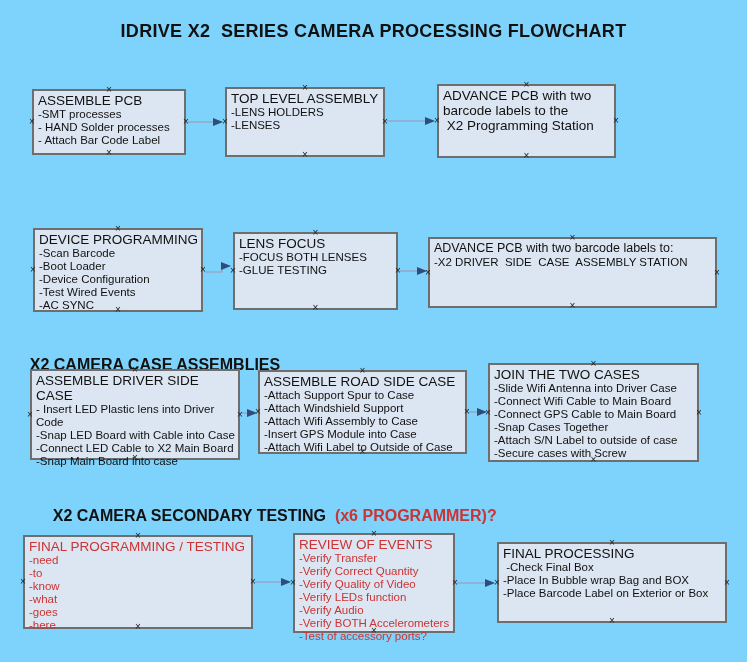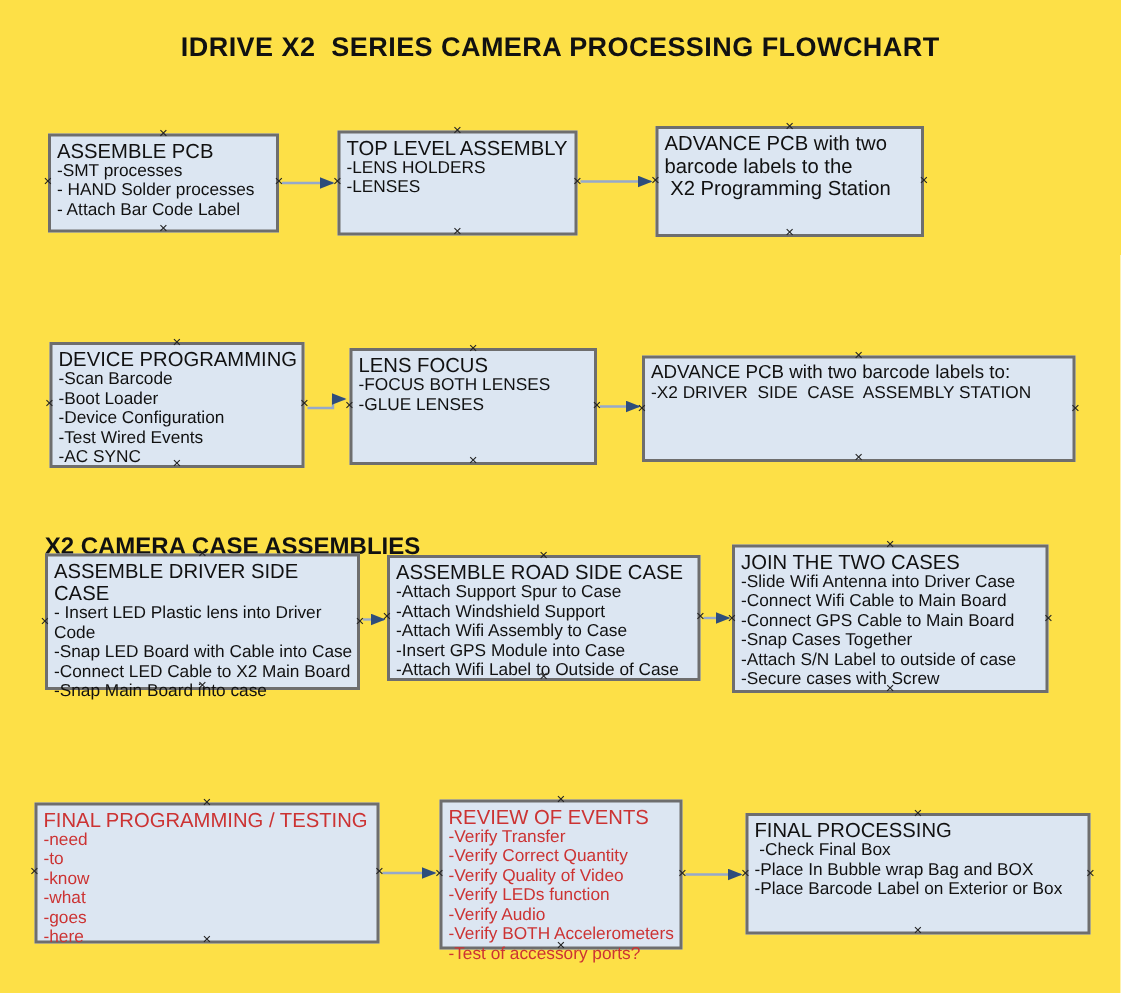--- a/index.html
+++ b/index.html
@@ -1,17 +1,17 @@
 <!DOCTYPE html>
 <html style="--box-fill: #dce6f2; --box-border: #6e6e6e; --conn-line: #96a9cb; --red: #cc3333;"><head>
 <meta charset="utf-8">
 <style>
   html,body { margin:0; padding:0; background:#ffffff; }
   #canvas {
-    position:relative; width:747px; height:662px; background:#fde047;
+    position:relative; width:747px; height:662px; background:#7dd3fc;
     font-family:"Liberation Sans", sans-serif; color:#111; overflow:hidden;
   }
   .chart-title {
     position:absolute; top:21px; left:0; width:100%; text-align:center;
     font-size:18px; font-weight:bold; letter-spacing:0.3px; white-space:pre;
   }
   .section-heading {
     position:absolute; font-size:16px; font-weight:bold; white-space:pre;
   }
   .section-heading .red-part { color:var(--red); }
@@ -39,20 +39,23 @@
 </style>
 </head>
 <body>
 
 <div id="canvas">
 
   <div class="chart-title">IDRIVE X2  SERIES CAMERA PROCESSING FLOWCHART</div>
 
   <div class="section-heading" style="left:12px; top:338px;">
     <span>X2 CAMERA CASE ASSEMBLIES</span><span class="red-part"></span>
+  </div>
+  <div class="section-heading" style="left:35px; top:489px;">
+    <span>X2 CAMERA SECONDARY TESTING</span><span class="red-part">  (x6 PROGRAMMER)?</span>
   </div>
 
   <svg class="connectors" width="747" height="662">
     <defs>
       <marker id="arrow" markerWidth="10" markerHeight="8" refX="9" refY="4" orient="auto" markerUnits="userSpaceOnUse">
         <path d="M0,0 L10,4 L0,8 Z" fill="#2e4d7b"></path>
       </marker>
     </defs>
     <polyline class="connector" points="188,122 222,122" marker-end="url(#arrow)"></polyline>
     <polyline class="connector" points="387,121 434,121" marker-end="url(#arrow)"></polyline>
@@ -109,21 +112,21 @@
       </div>
   <span class="cp cp-top">×</span>
       <span class="cp cp-bottom">×</span>
       <span class="cp cp-left">×</span>
       <span class="cp cp-right">×</span>
     </div>
   <div class="box" style="left:233px; top:232px; width:165px; height:78px;">
     <div class="box-title">LENS FOCUS</div>
     <div class="box-items">
         <div class="box-item">-FOCUS BOTH LENSES</div>
-        <div class="box-item">-GLUE LENSES</div>
+        <div class="box-item">-GLUE TESTING</div>
       </div>
   <span class="cp cp-top">×</span>
       <span class="cp cp-bottom">×</span>
       <span class="cp cp-left">×</span>
       <span class="cp cp-right">×</span>
     </div>
   <div class="box small-title" style="left:428px; top:237px; width:289px; height:71px;">
     <div class="box-title">ADVANCE PCB with two barcode labels to:</div>
     <div class="box-items">
         <div class="box-item">-X2 DRIVER  SIDE  CASE  ASSEMBLY STATION</div>

